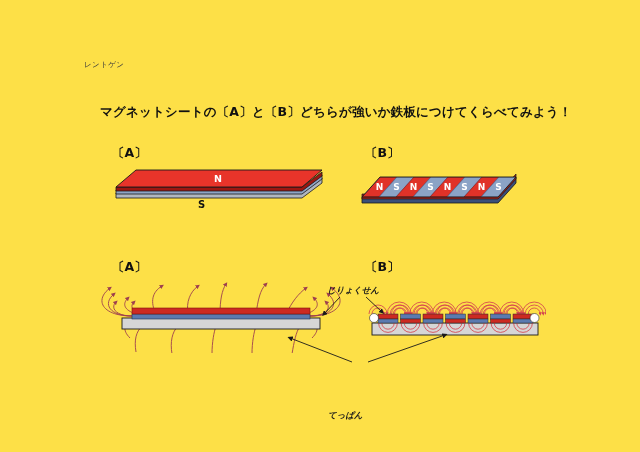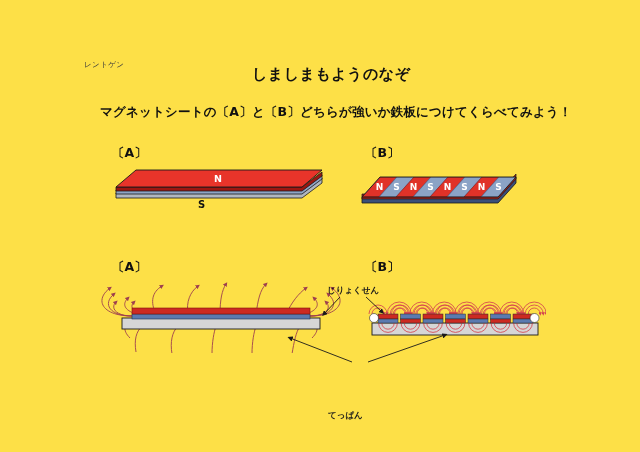--- a/index.html
+++ b/index.html
@@ -49,20 +49,21 @@
     font-size: 12.5px;
     font-weight: bold;
     color: #111111;
     white-space: nowrap;
   }
   .callout {
     font-size: 8.5px;
     font-weight: bold;
     color: #1a1a1a;
     white-space: nowrap;
+    font-style: italic;
   }
 
   
   .sheet-svg { display: block; }
   .pole-letter {
     font-size: 9px;
     font-weight: bold;
     fill: #ffffff;
     font-family: "DejaVu Sans", sans-serif;
   }
@@ -78,21 +79,20 @@
     color: #111111;
   }
 </style>
 </head>
 <body>
 
 <div id="page">
 
   <div class="abs handwrite" style="left:84px; top:60px;">レントゲン</div>
 
-  <div class="abs title" style="left:252px; top:65px;">しましまもようのなぞ</div>
 
   <div class="abs subtitle" style="left:100px; top:104px;">マグネットシートの〔A〕と〔B〕どちらが強いか鉄板につけてくらべてみよう！</div>
 
   <div class="abs ablabel" style="left:112px; top:145px;">〔A〕</div>
   <div class="abs ablabel" style="left:365px; top:145px;">〔B〕</div>
 
   <div class="abs" style="left:110px; top:165px;">
     <svg width="220" height="50" class="sheet-svg">
 
       <polygon points="6,28 192,28 212,13 212,18 192,33 6,33" fill="#b0b6bf" stroke="#1a1a1a" stroke-width="0.8"></polygon>

